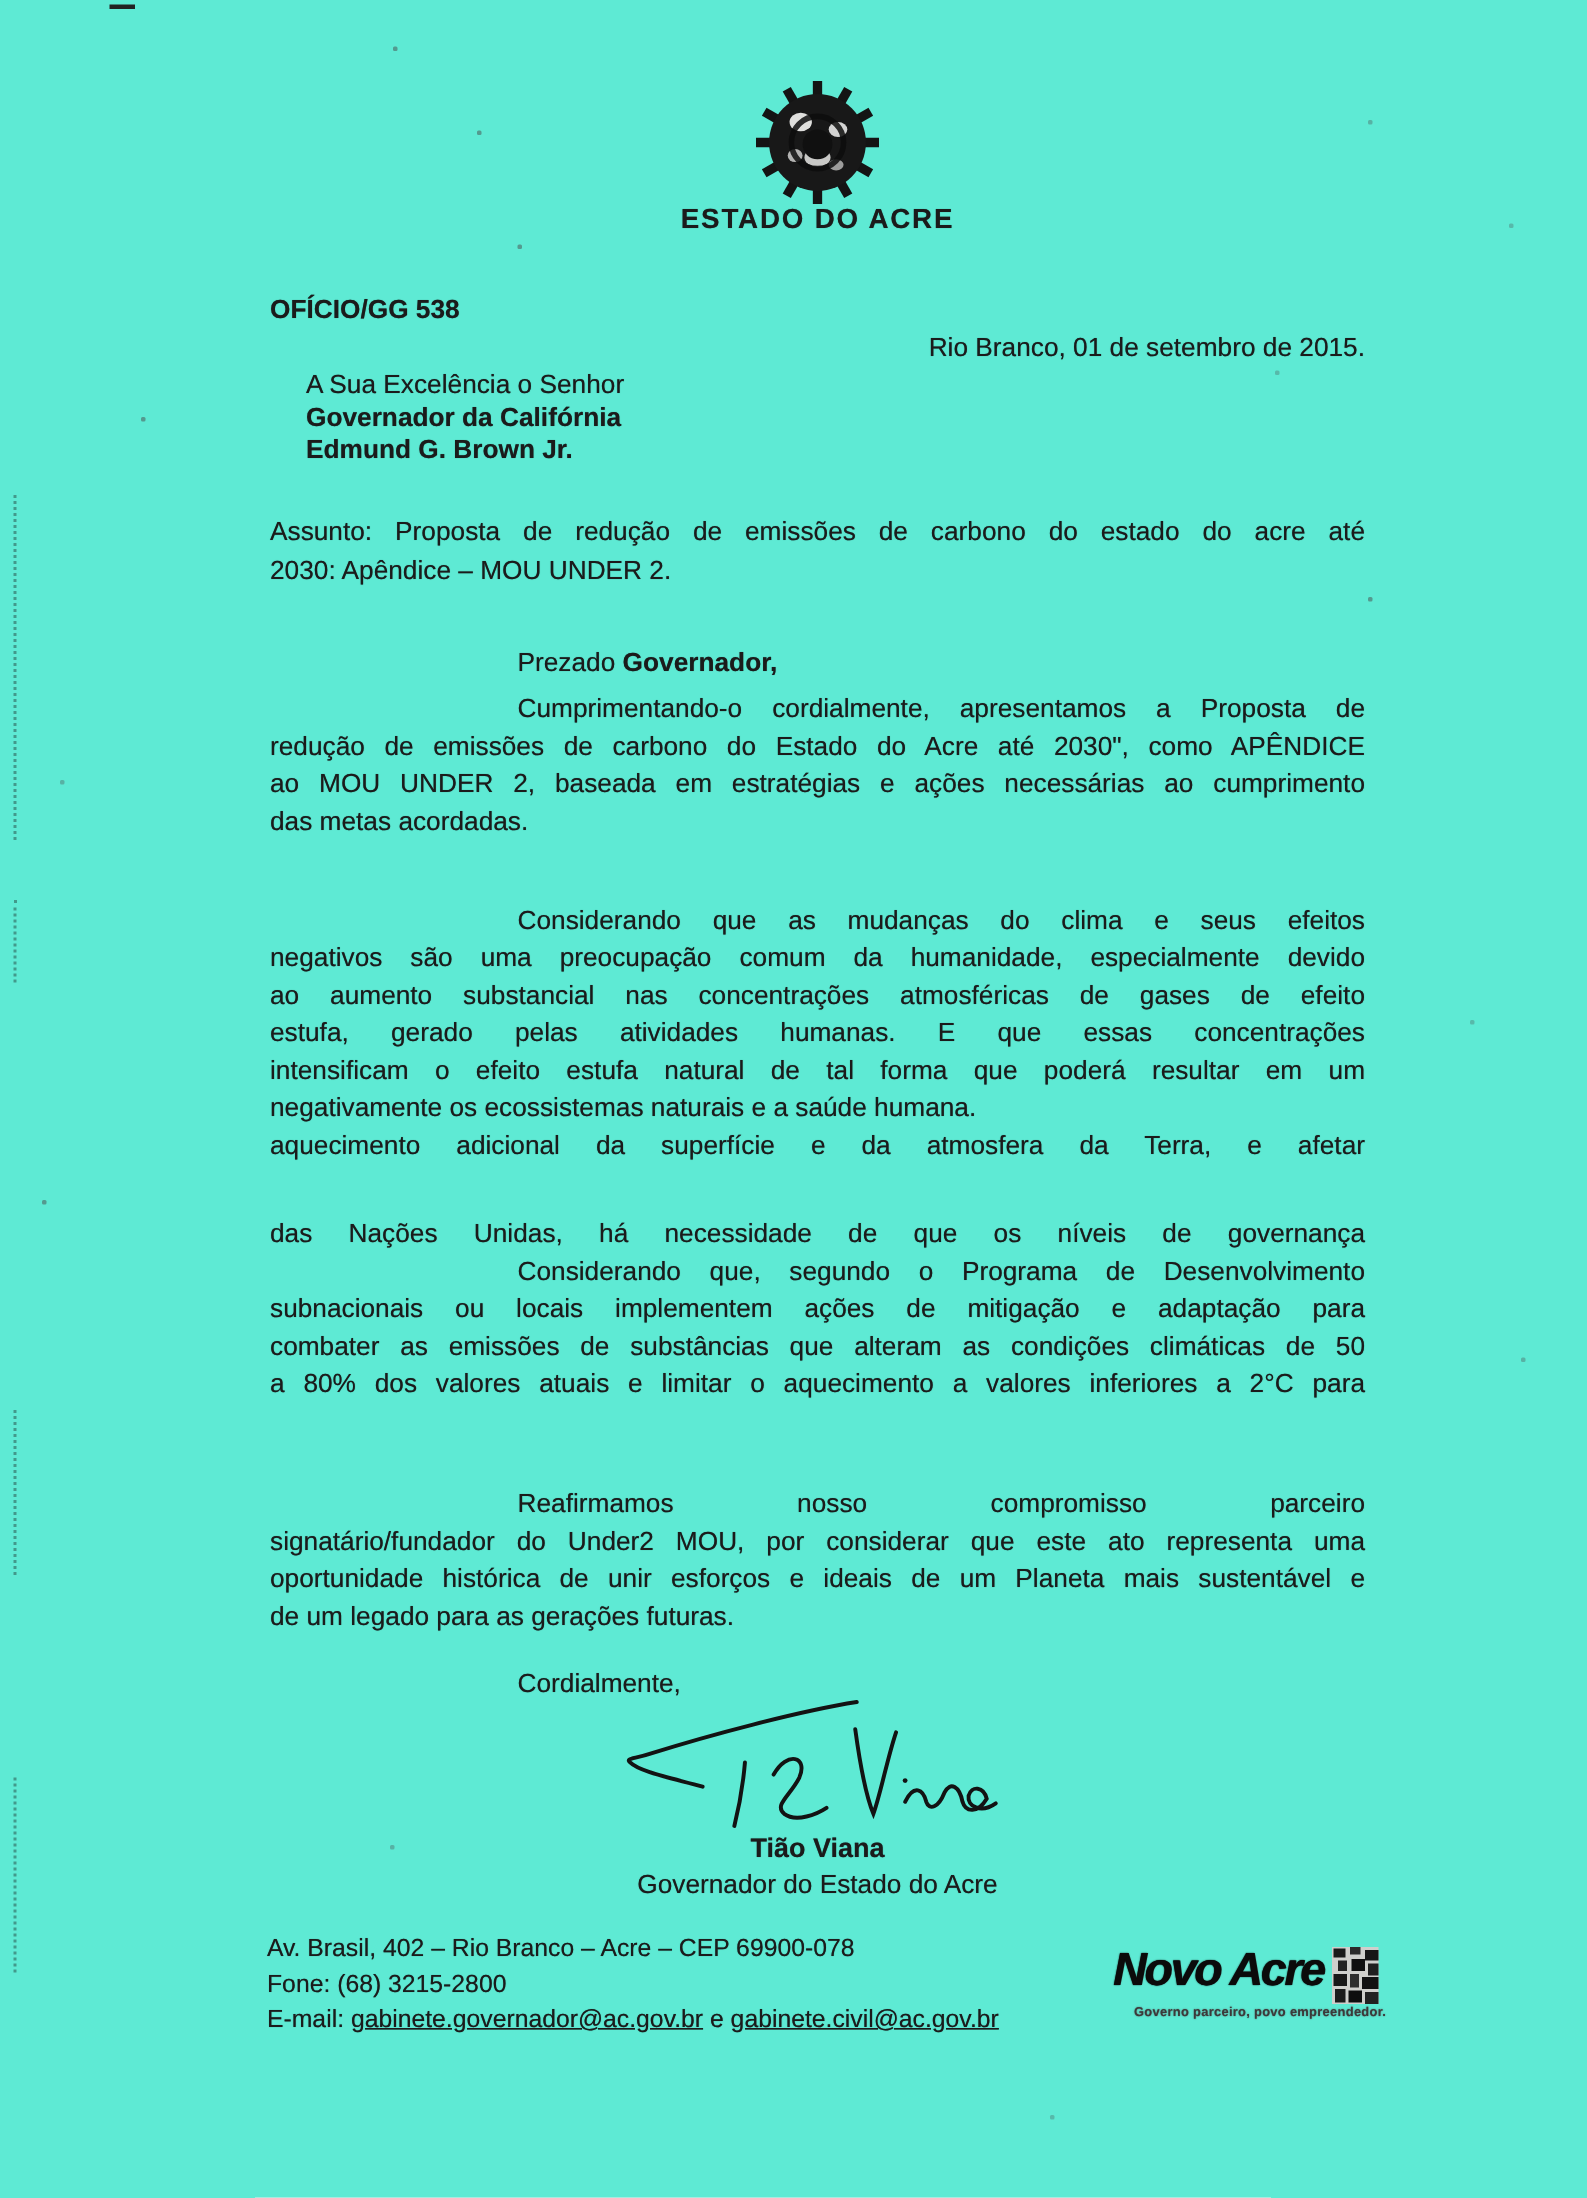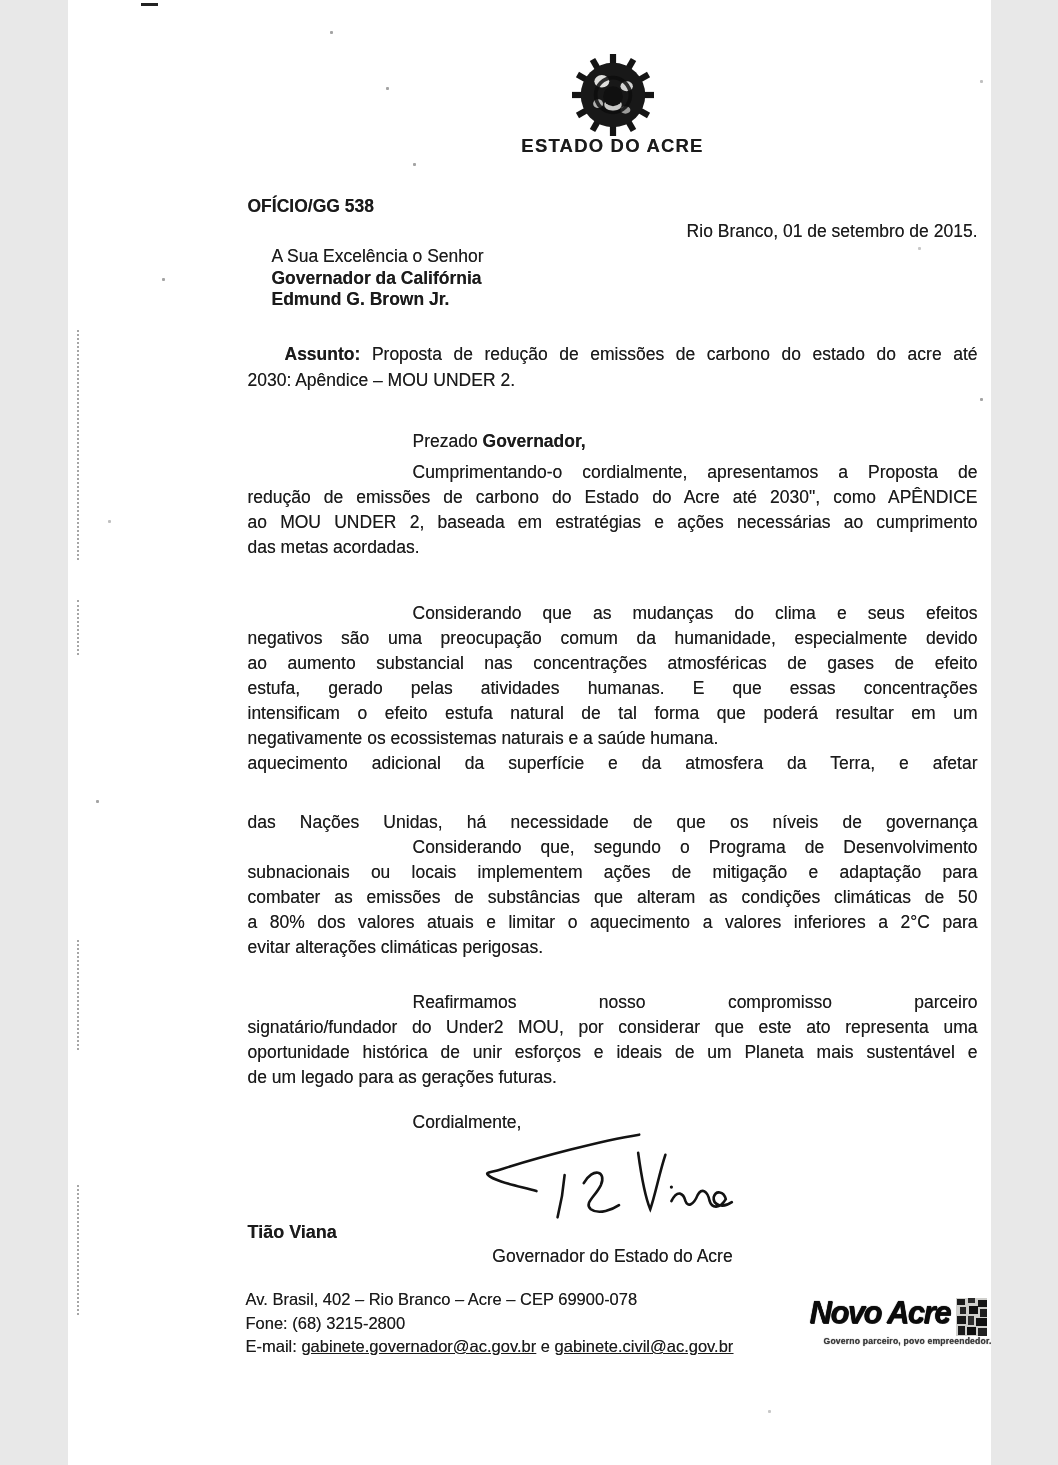--- a/index.html
+++ b/index.html
@@ -1,52 +1,52 @@
 <!DOCTYPE html>
 <html><head>
 <meta charset="utf-8">
 <style>
   html,body { margin:0; padding:0; background:#e8e8e8; }
   .page {
-    position:relative; width:923px; height:1465px; margin:0 auto;
-    background:#ffffff; overflow:hidden;
+    position:relative; width:1058px; height:1465px; margin:0 auto;
+    background:#5eead4; overflow:hidden;
     font-family:"Liberation Sans", sans-serif;
     color:#1b1b1b;
     font-size:17.5px; line-height:25px;
     text-shadow:0 0 .5px rgba(10,10,10,.6);
   }
   .abs { position:absolute; }
   .block { left:180px; width:730px; }
 
   
   .crest { left:503px; top:54px; width:84px; height:82px; }
   .org-name { top:133px; text-align:center; font-weight:bold; font-size:18.5px; letter-spacing:1.2px; }
 
   .ref { top:194px; font-weight:bold; }
   .date-line { top:219px; text-align:right; }
 
   .addressee { top:246px; line-height:21.5px;margin-left:24px; }
   .addressee .b { font-weight:bold; }
 
   .subject { top:341px; line-height:26px; }
   .subject .l1 { text-align:justify; text-align-last:justify; }
-  .subject .label { font-weight:bold;margin-left:37px; }
+  .subject .label { font-weight:normal; }
 
   .salutation { top:429px; padding-left:165px; }
   .salutation .b { font-weight:bold; }
 
   .para .ln { text-align:justify; text-align-last:justify; }
   .para .ln.first { text-indent:165px; }
   .para .ln.last { text-align-last:left; }
   .p1 { top:460px; } .p2 { top:601px; } .p3 { top:810px; } .p4 { top:990px; }
 
   .closing { top:1110px; padding-left:165px; }
 
   .sig-svg { left:412px; top:1126px; width:272px; height:102px; }
-  .sig-name { top:1220px; text-align:left; font-weight:bold; font-size:18px; }
+  .sig-name { top:1220px; text-align:center; font-weight:bold; font-size:18px; }
   .sig-title { top:1244px; text-align:center; font-size:17.5px; }
 
   .footer { left:178px; top:1288px; font-size:16.5px; line-height:23.5px; width:600px; }
   .footer .u { text-decoration:underline; color:inherit; cursor:pointer; }
 
   .logo { left:742px; top:1296px; width:212px; }
   .logo-row { display:flex; align-items:flex-start; }
   .logo-name {
     font-weight:bold; font-style:italic; font-size:31px; line-height:34px;
     letter-spacing:-1.5px; color:#0b0b0b;
@@ -156,21 +156,20 @@
     <div class="ln last">negativamente os ecossistemas naturais e a saúde humana.</div>
     <div class="ln">aquecimento adicional da superfície e da atmosfera da Terra, e afetar</div>
   </div>
 
   <div class="abs block para p3">
     <div class="ln">das Nações Unidas, há necessidade de que os níveis de governança</div>
     <div class="ln first">Considerando que, segundo o Programa de Desenvolvimento</div>
     <div class="ln">subnacionais ou locais implementem ações de mitigação e adaptação para</div>
     <div class="ln">combater as emissões de substâncias que alteram as condições climáticas de 50</div>
     <div class="ln">a 80% dos valores atuais e limitar o aquecimento a valores inferiores a 2°C para</div>
-    <div class="ln last">evitar alterações climáticas perigosas.</div>
   </div>
 
   <div class="abs block para p4">
     <div class="ln first">Reafirmamos nosso compromisso parceiro</div>
     <div class="ln">signatário/fundador do Under2 MOU, por considerar que este ato representa uma</div>
     <div class="ln">oportunidade histórica de unir esforços e ideais de um Planeta mais sustentável e</div>
     <div class="ln last">de um legado para as gerações futuras.</div>
   </div>
 
   <div class="abs block closing">Cordialmente,</div>

